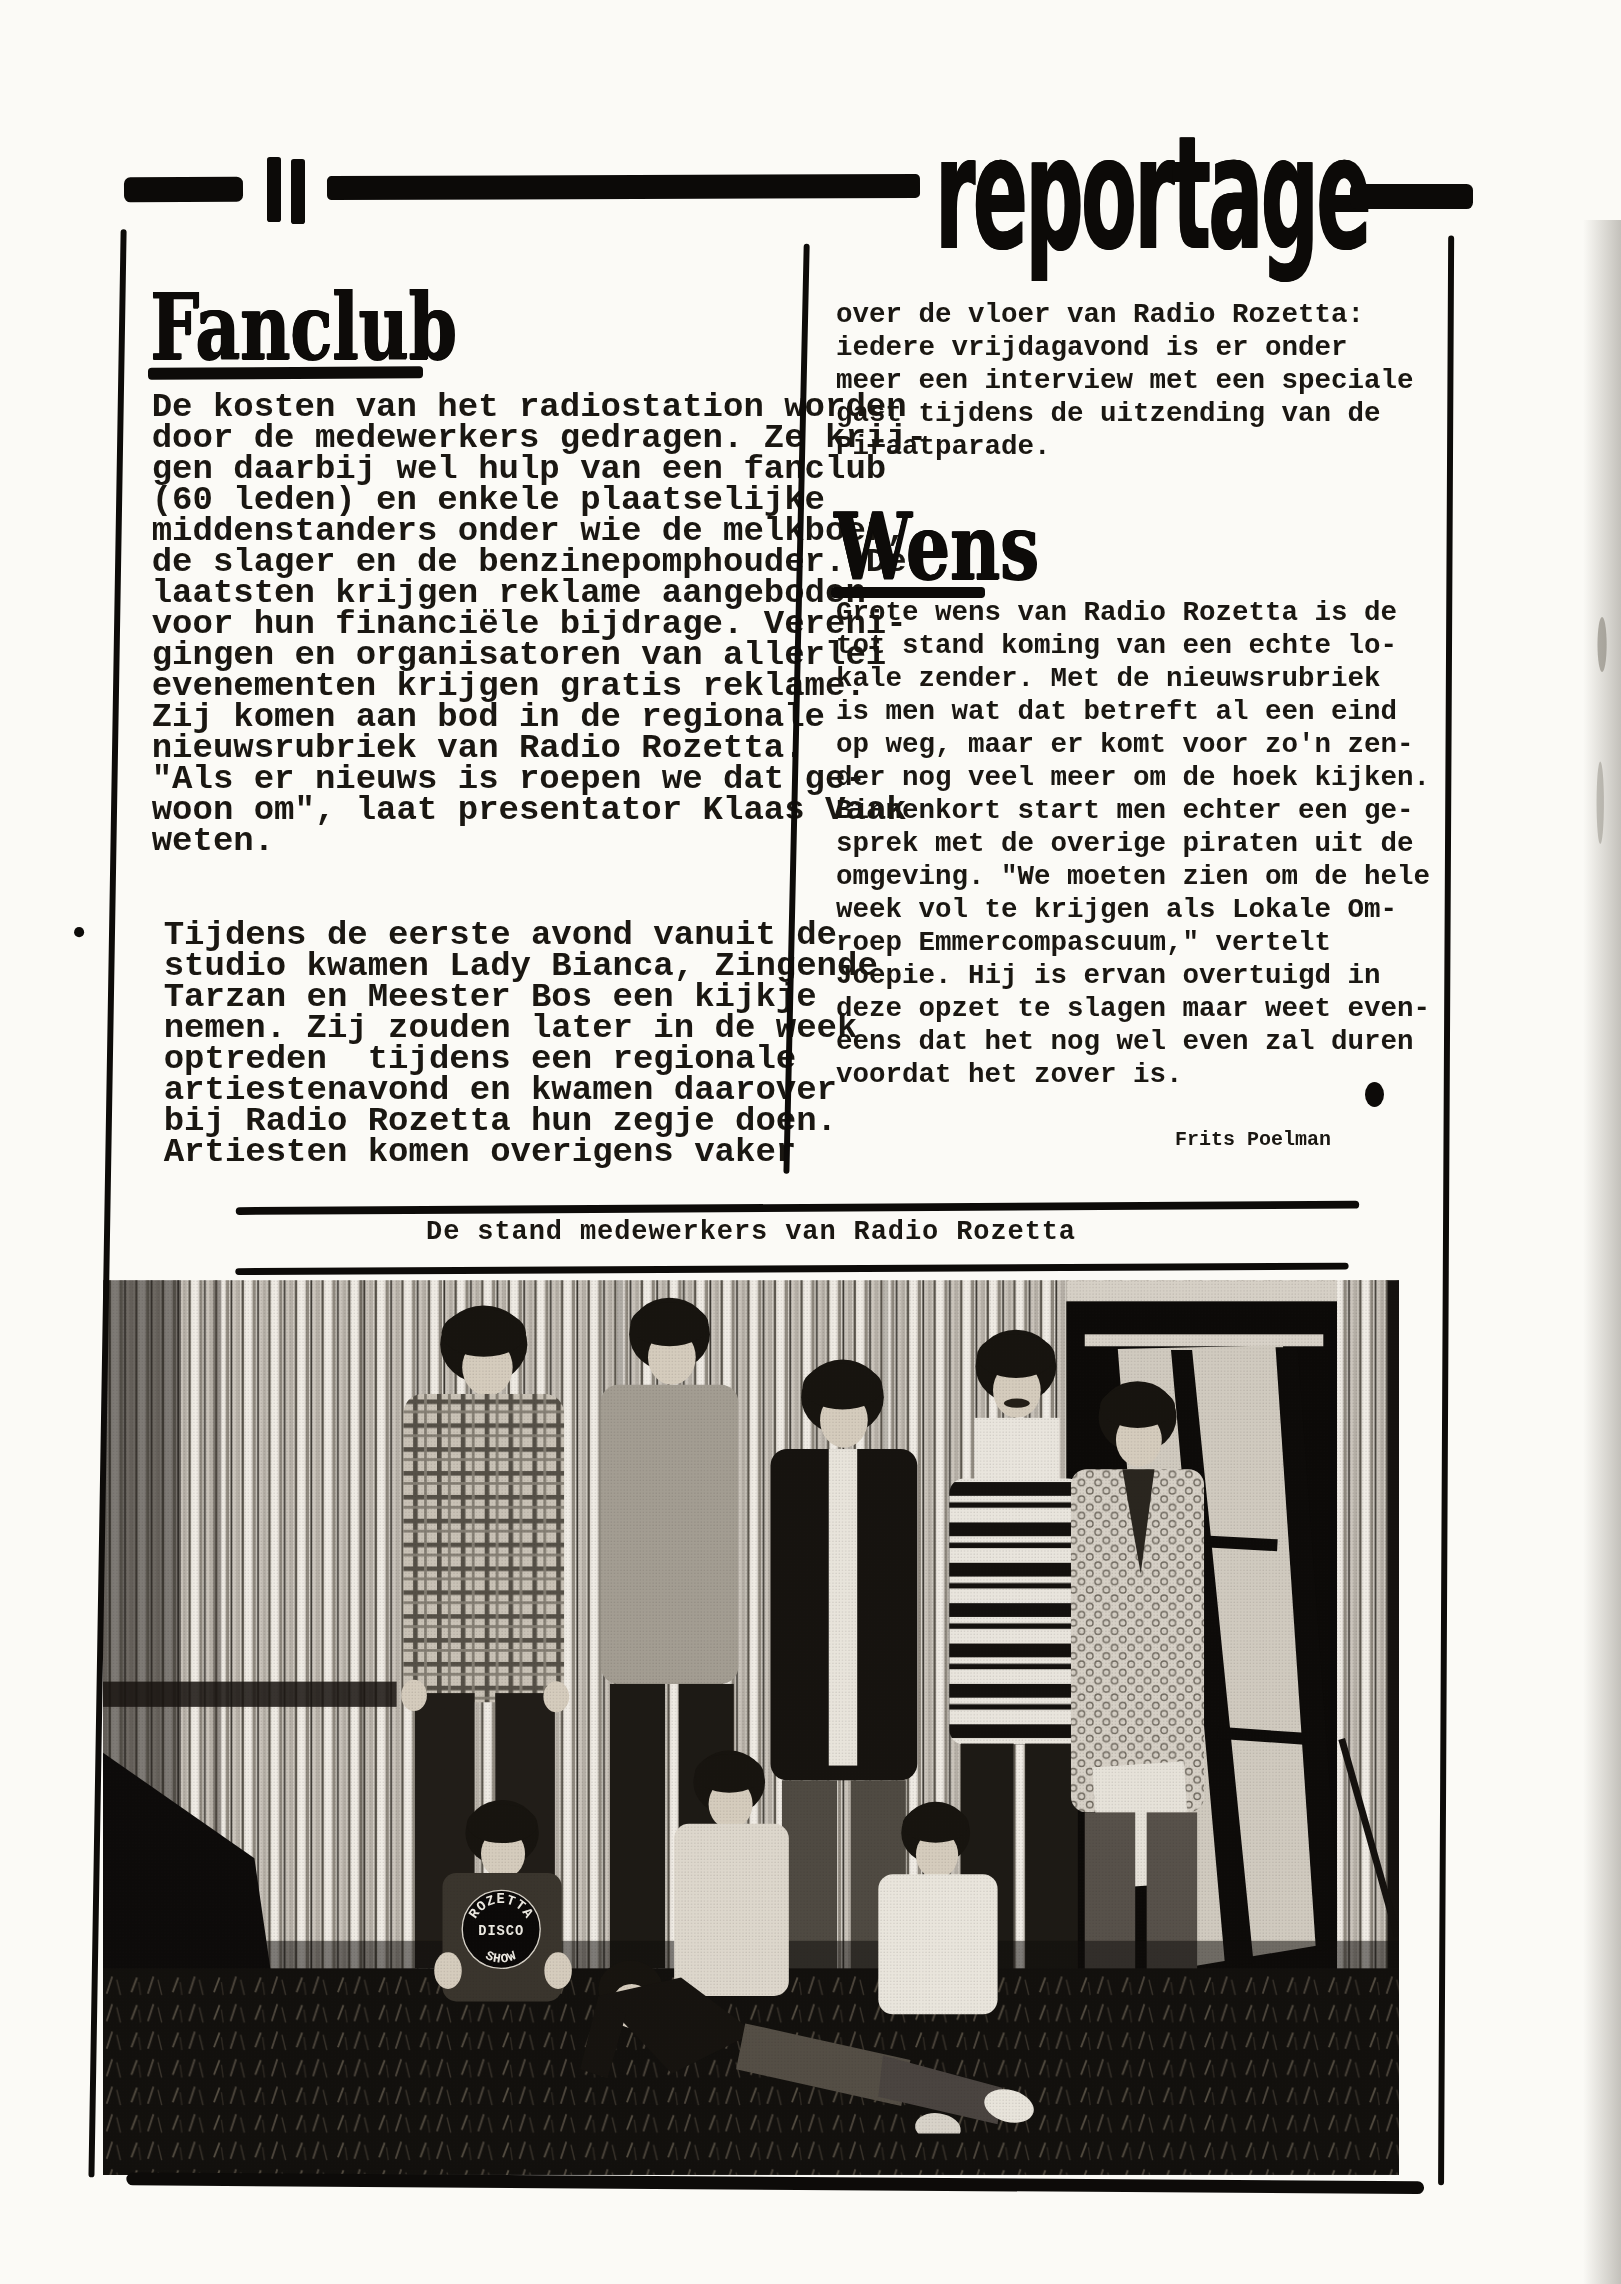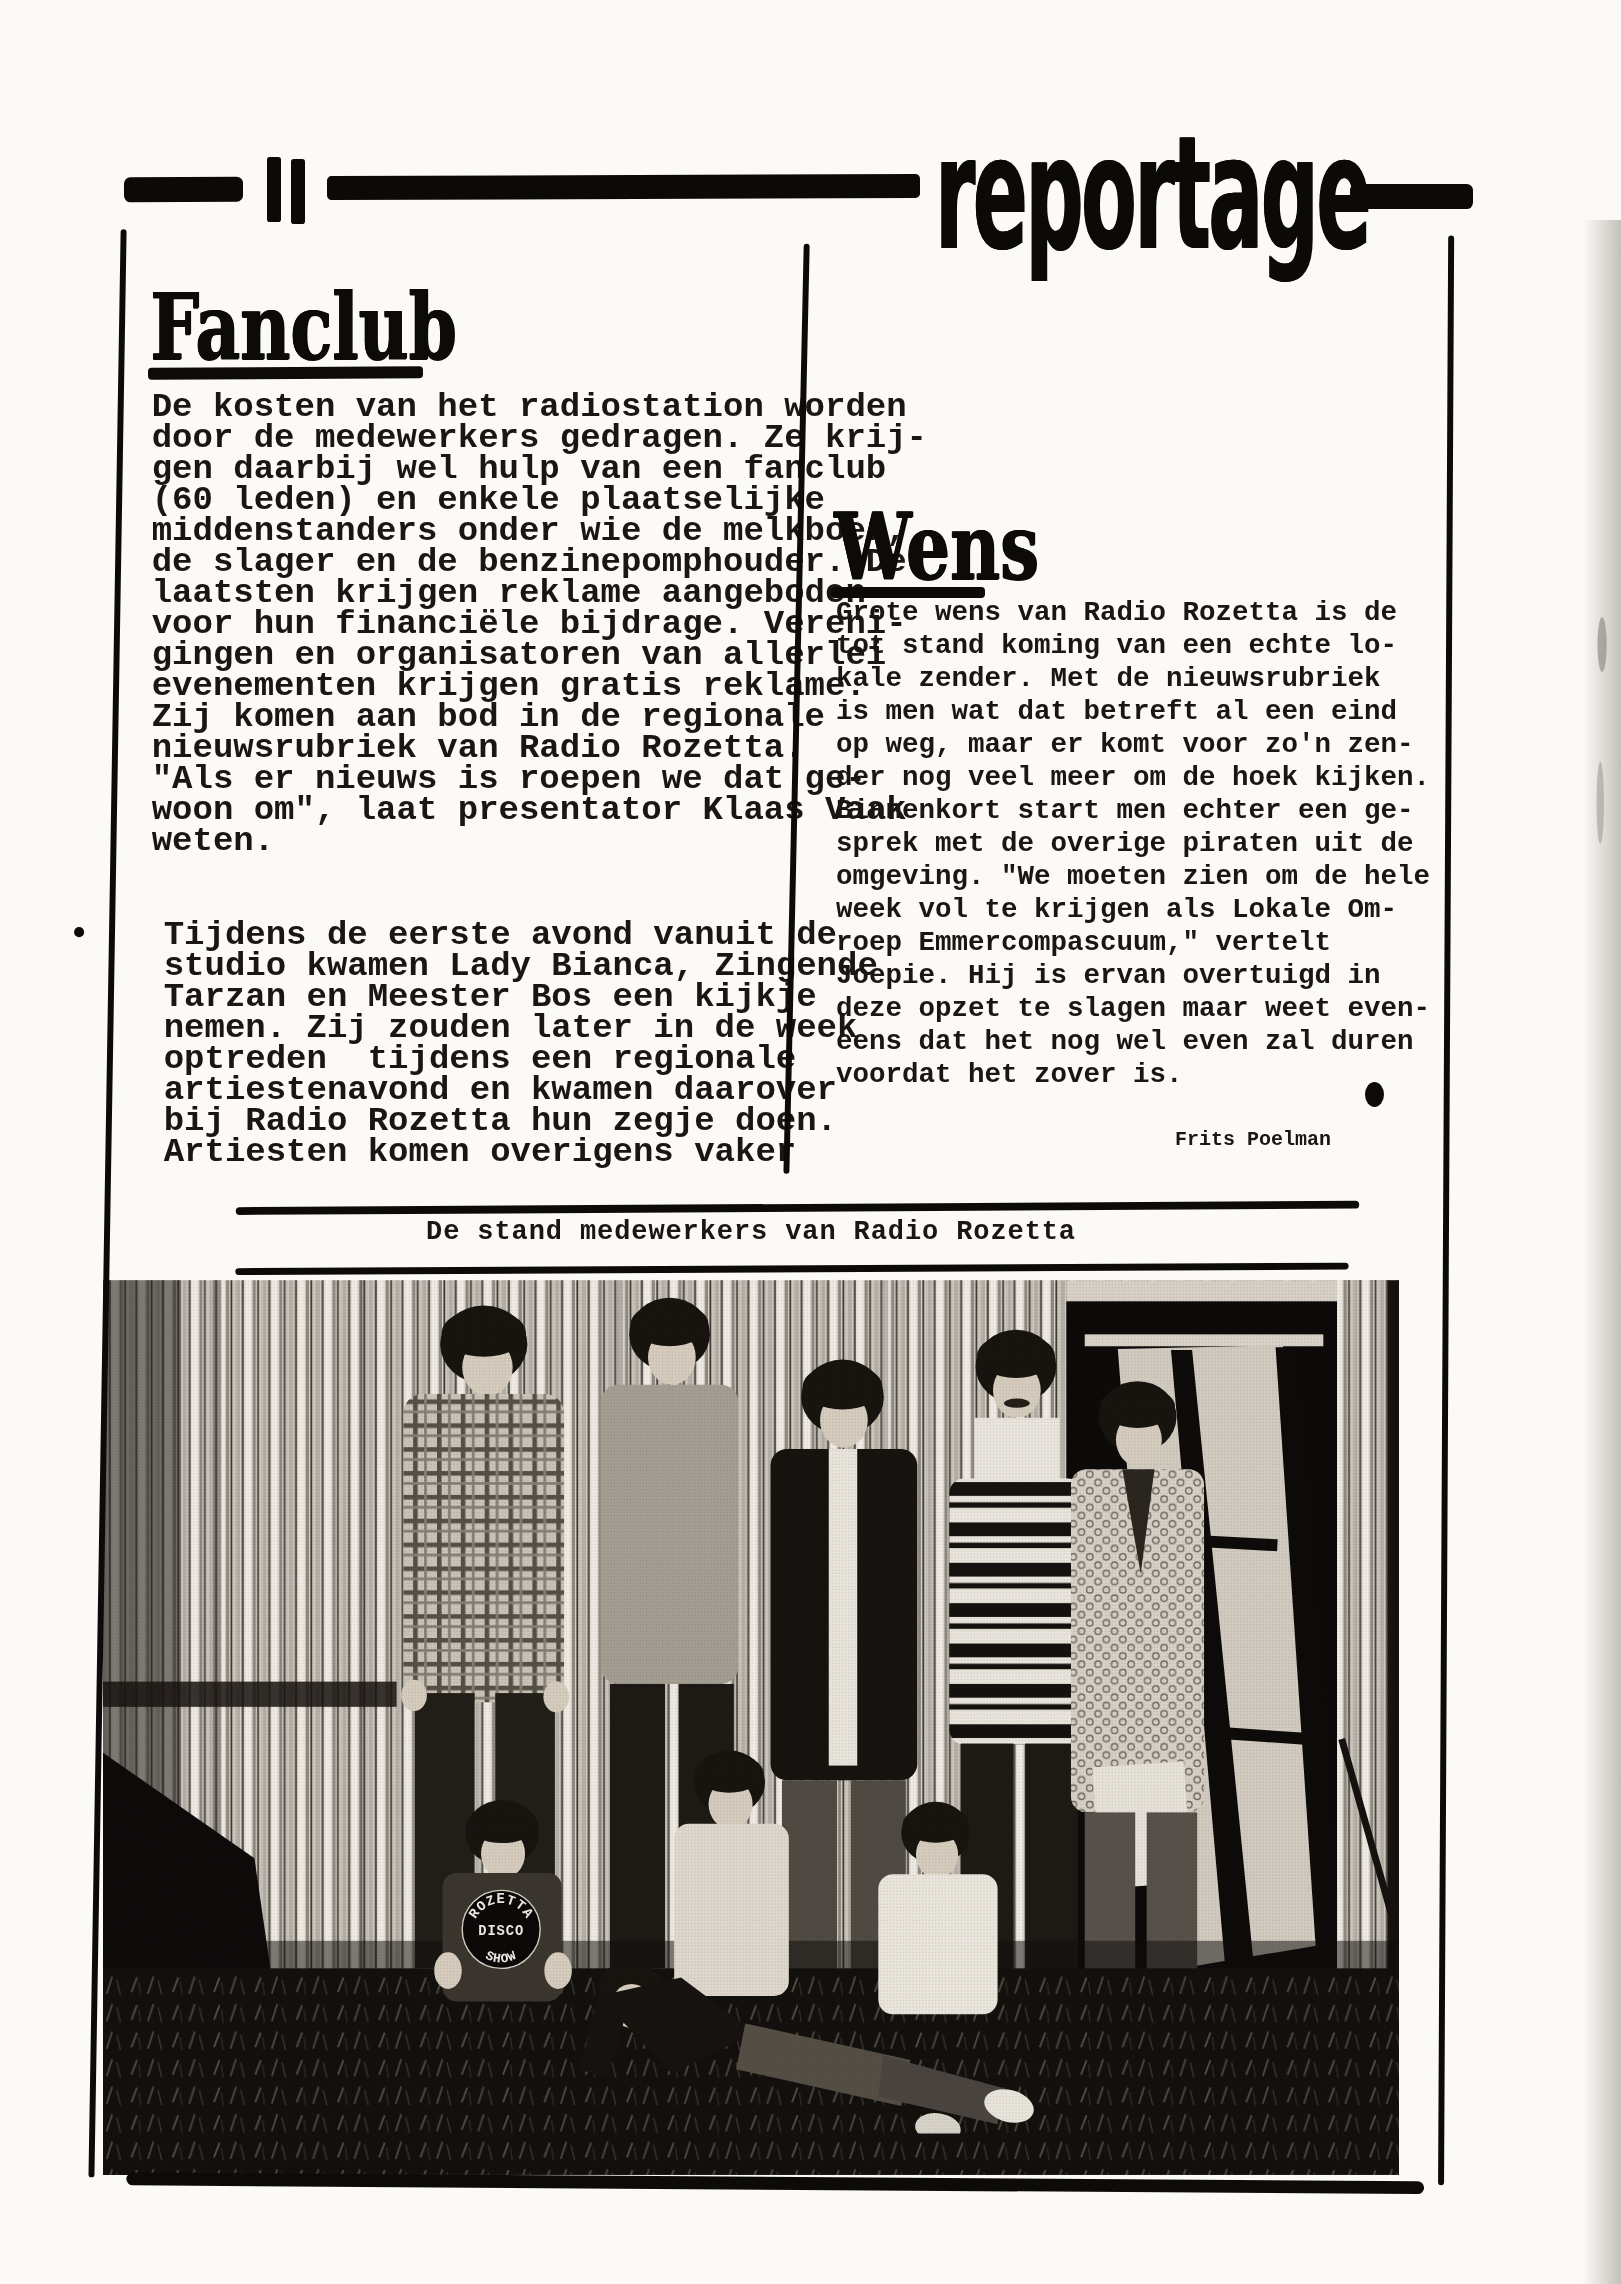--- a/index.html
+++ b/index.html
@@ -84,20 +84,25 @@
 studio kwamen Lady Bianca, Zingende
 Tarzan en Meester Bos een kijkje
 nemen. Zij zouden later in de week
 optreden  tijdens een regionale
 artiestenavond en kwamen daarover
 bij Radio Rozetta hun zegje doen.
 Artiesten komen overigens vaker</div>
 </div>
 
 <div class="abs" style="left:836px;top:275px;width:642px;height:917px;">
+  <div class="abs tw body-r" style="left:0;top:23px;width:642px;">over de vloer van Radio Rozetta:
+iedere vrijdagavond is er onder
+meer een interview met een speciale
+gast tijdens de uitzending van de
+Piraatparade.</div>
   <div class="abs headline" style="left:-2.3px;top:226px;">Wens</div>
   <div class="abs underbar" style="left:-4.6px;top:312px;width:154px;height:11px;"></div>
   <div class="abs tw body-r" style="left:0;top:321px;width:642px;">Grote wens van Radio Rozetta is de
 tot stand koming van een echte lo-
 kale zender. Met de nieuwsrubriek
 is men wat dat betreft al een eind
 op weg, maar er komt voor zo'n zen-
 der nog veel meer om de hoek kijken.
 Binnenkort start men echter een ge-
 sprek met de overige piraten uit de

